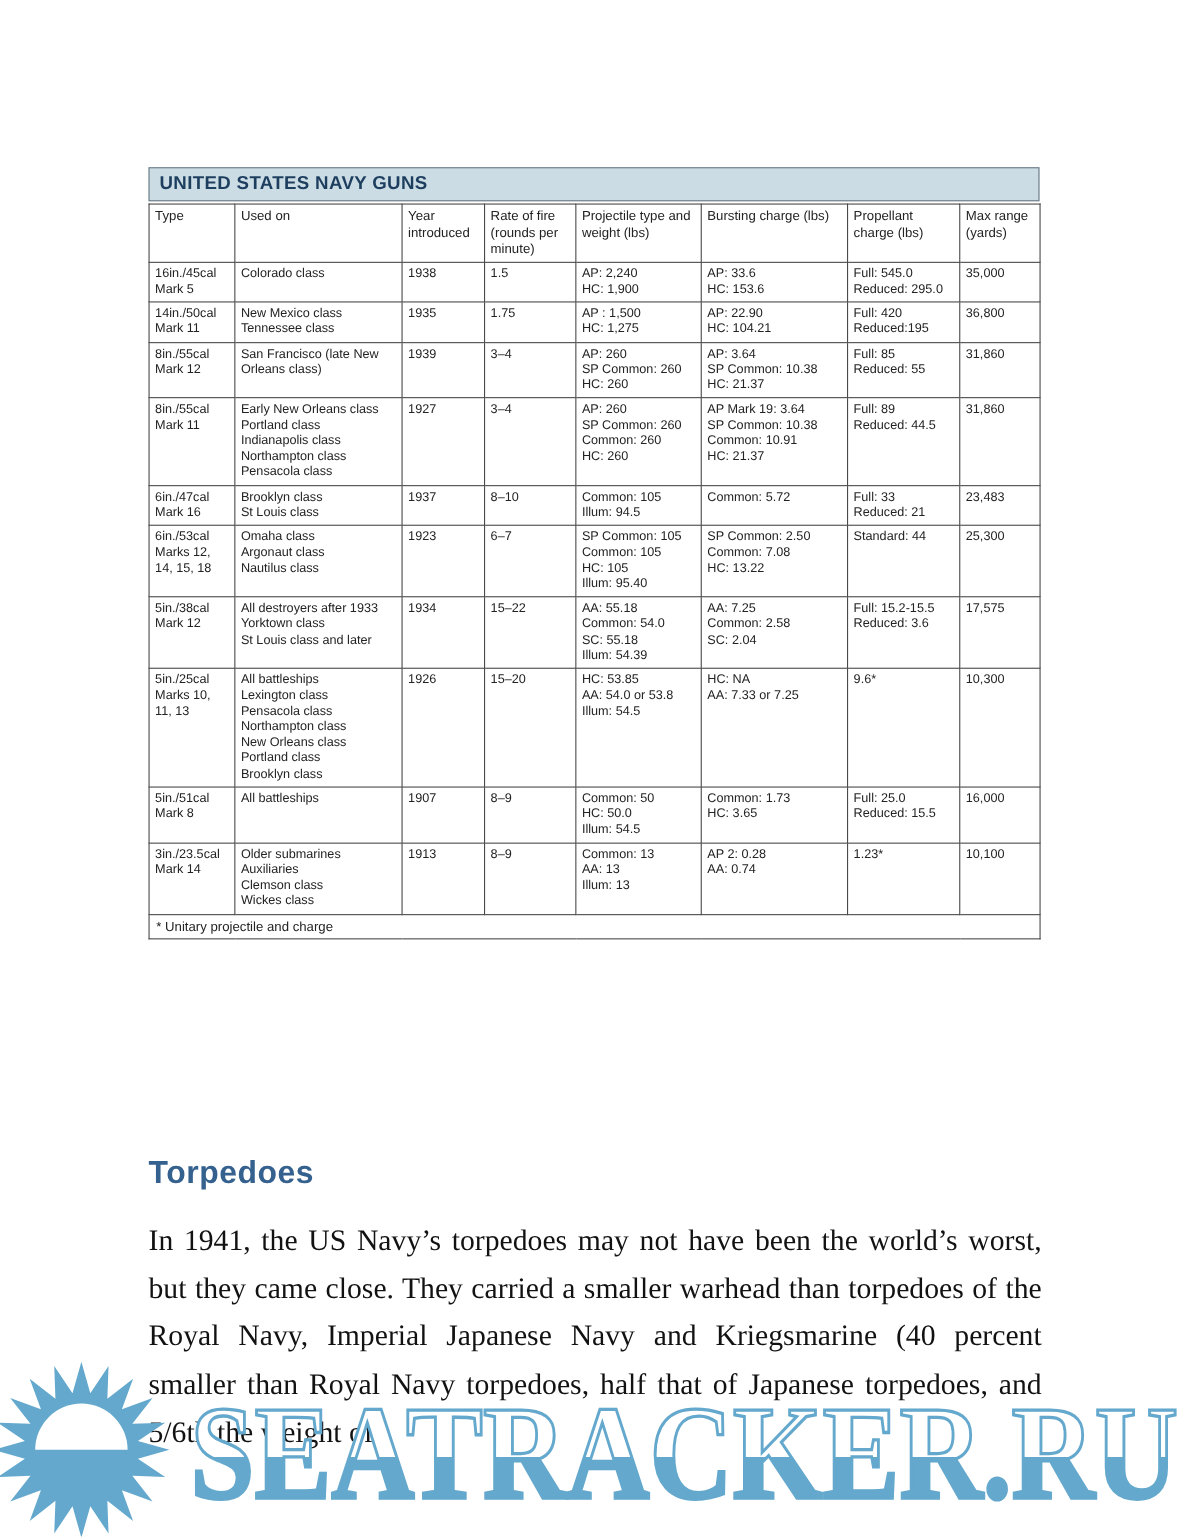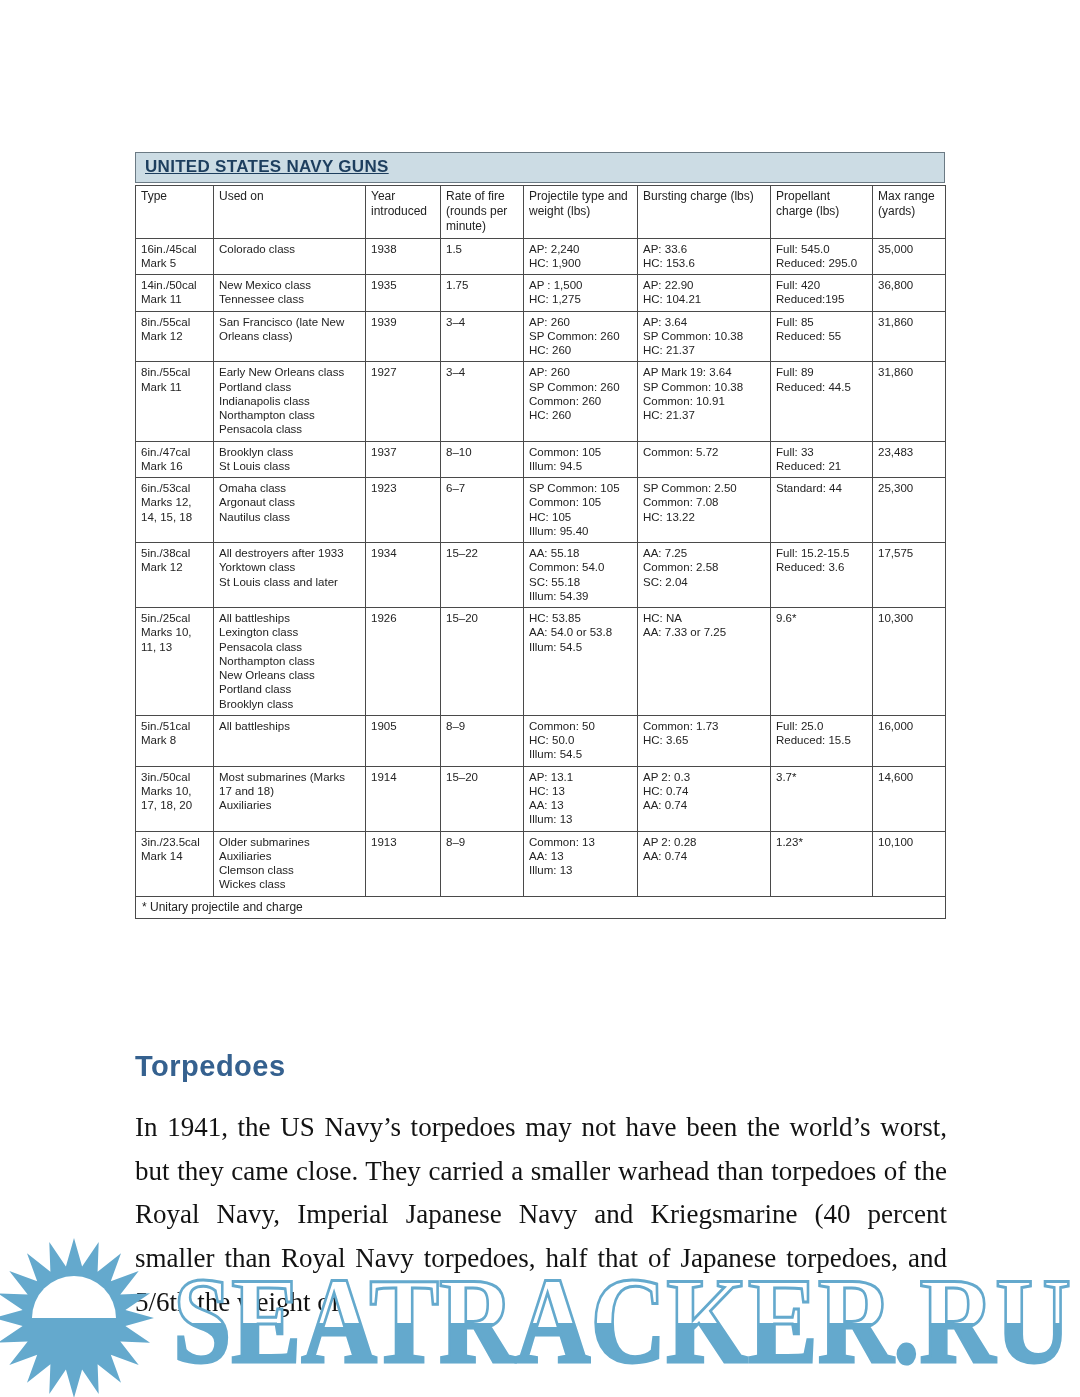--- a/index.html
+++ b/index.html
@@ -28,21 +28,21 @@
   
   .sun {position:absolute; left:-8px; top:1236px;}
   .wm-text-svg {position:absolute; left:170px; top:1254px;}
 </style>
 </head>
 <body>
 
 <div class="page">
 
   <section class="guns">
-    <div class="table-title" style="background: rgb(204, 220, 228); color: rgb(29, 62, 94); text-decoration: underline;">UNITED STATES NAVY GUNS</div>
+    <div class="table-title" style="background: rgb(204, 220, 228); color: rgb(29, 62, 94);">UNITED STATES NAVY GUNS</div>
     <table class="guns-table">
       <colgroup>
         <col style="width:78px">
           <col style="width:152px">
           <col style="width:75px">
           <col style="width:83px">
         <col style="width:114px">
           <col style="width:133px">
           <col style="width:102px">
           <col style="width:73px">
@@ -198,49 +198,30 @@
 Illum: 54.5</td>
             <td>HC: NA
 AA: 7.33 or 7.25</td>
             <td>9.6*</td>
             <td>10,300</td>
           </tr>
           <tr>
             <td>5in./51cal
 Mark 8</td>
             <td>All battleships</td>
-            <td>1905</td>
+            <td>1907</td>
             <td>8–9</td>
             <td>Common: 50
 HC: 50.0
 Illum: 54.5</td>
             <td>Common: 1.73
 HC: 3.65</td>
             <td>Full: 25.0
 Reduced: 15.5</td>
             <td>16,000</td>
-          </tr>
-          <tr>
-            <td>3in./50cal
-Marks 10,
-17, 18, 20</td>
-            <td>Most submarines (Marks
-17 and 18)
-Auxiliaries</td>
-            <td>1914</td>
-            <td>15–20</td>
-            <td>AP: 13.1
-HC: 13
-AA: 13
-Illum: 13</td>
-            <td>AP 2: 0.3
-HC: 0.74
-AA: 0.74</td>
-            <td>3.7*</td>
-            <td>14,600</td>
           </tr>
           <tr>
             <td>3in./23.5cal
 Mark 14</td>
             <td>Older submarines
 Auxiliaries
 Clemson class
 Wickes class</td>
             <td>1913</td>
             <td>8–9</td>

